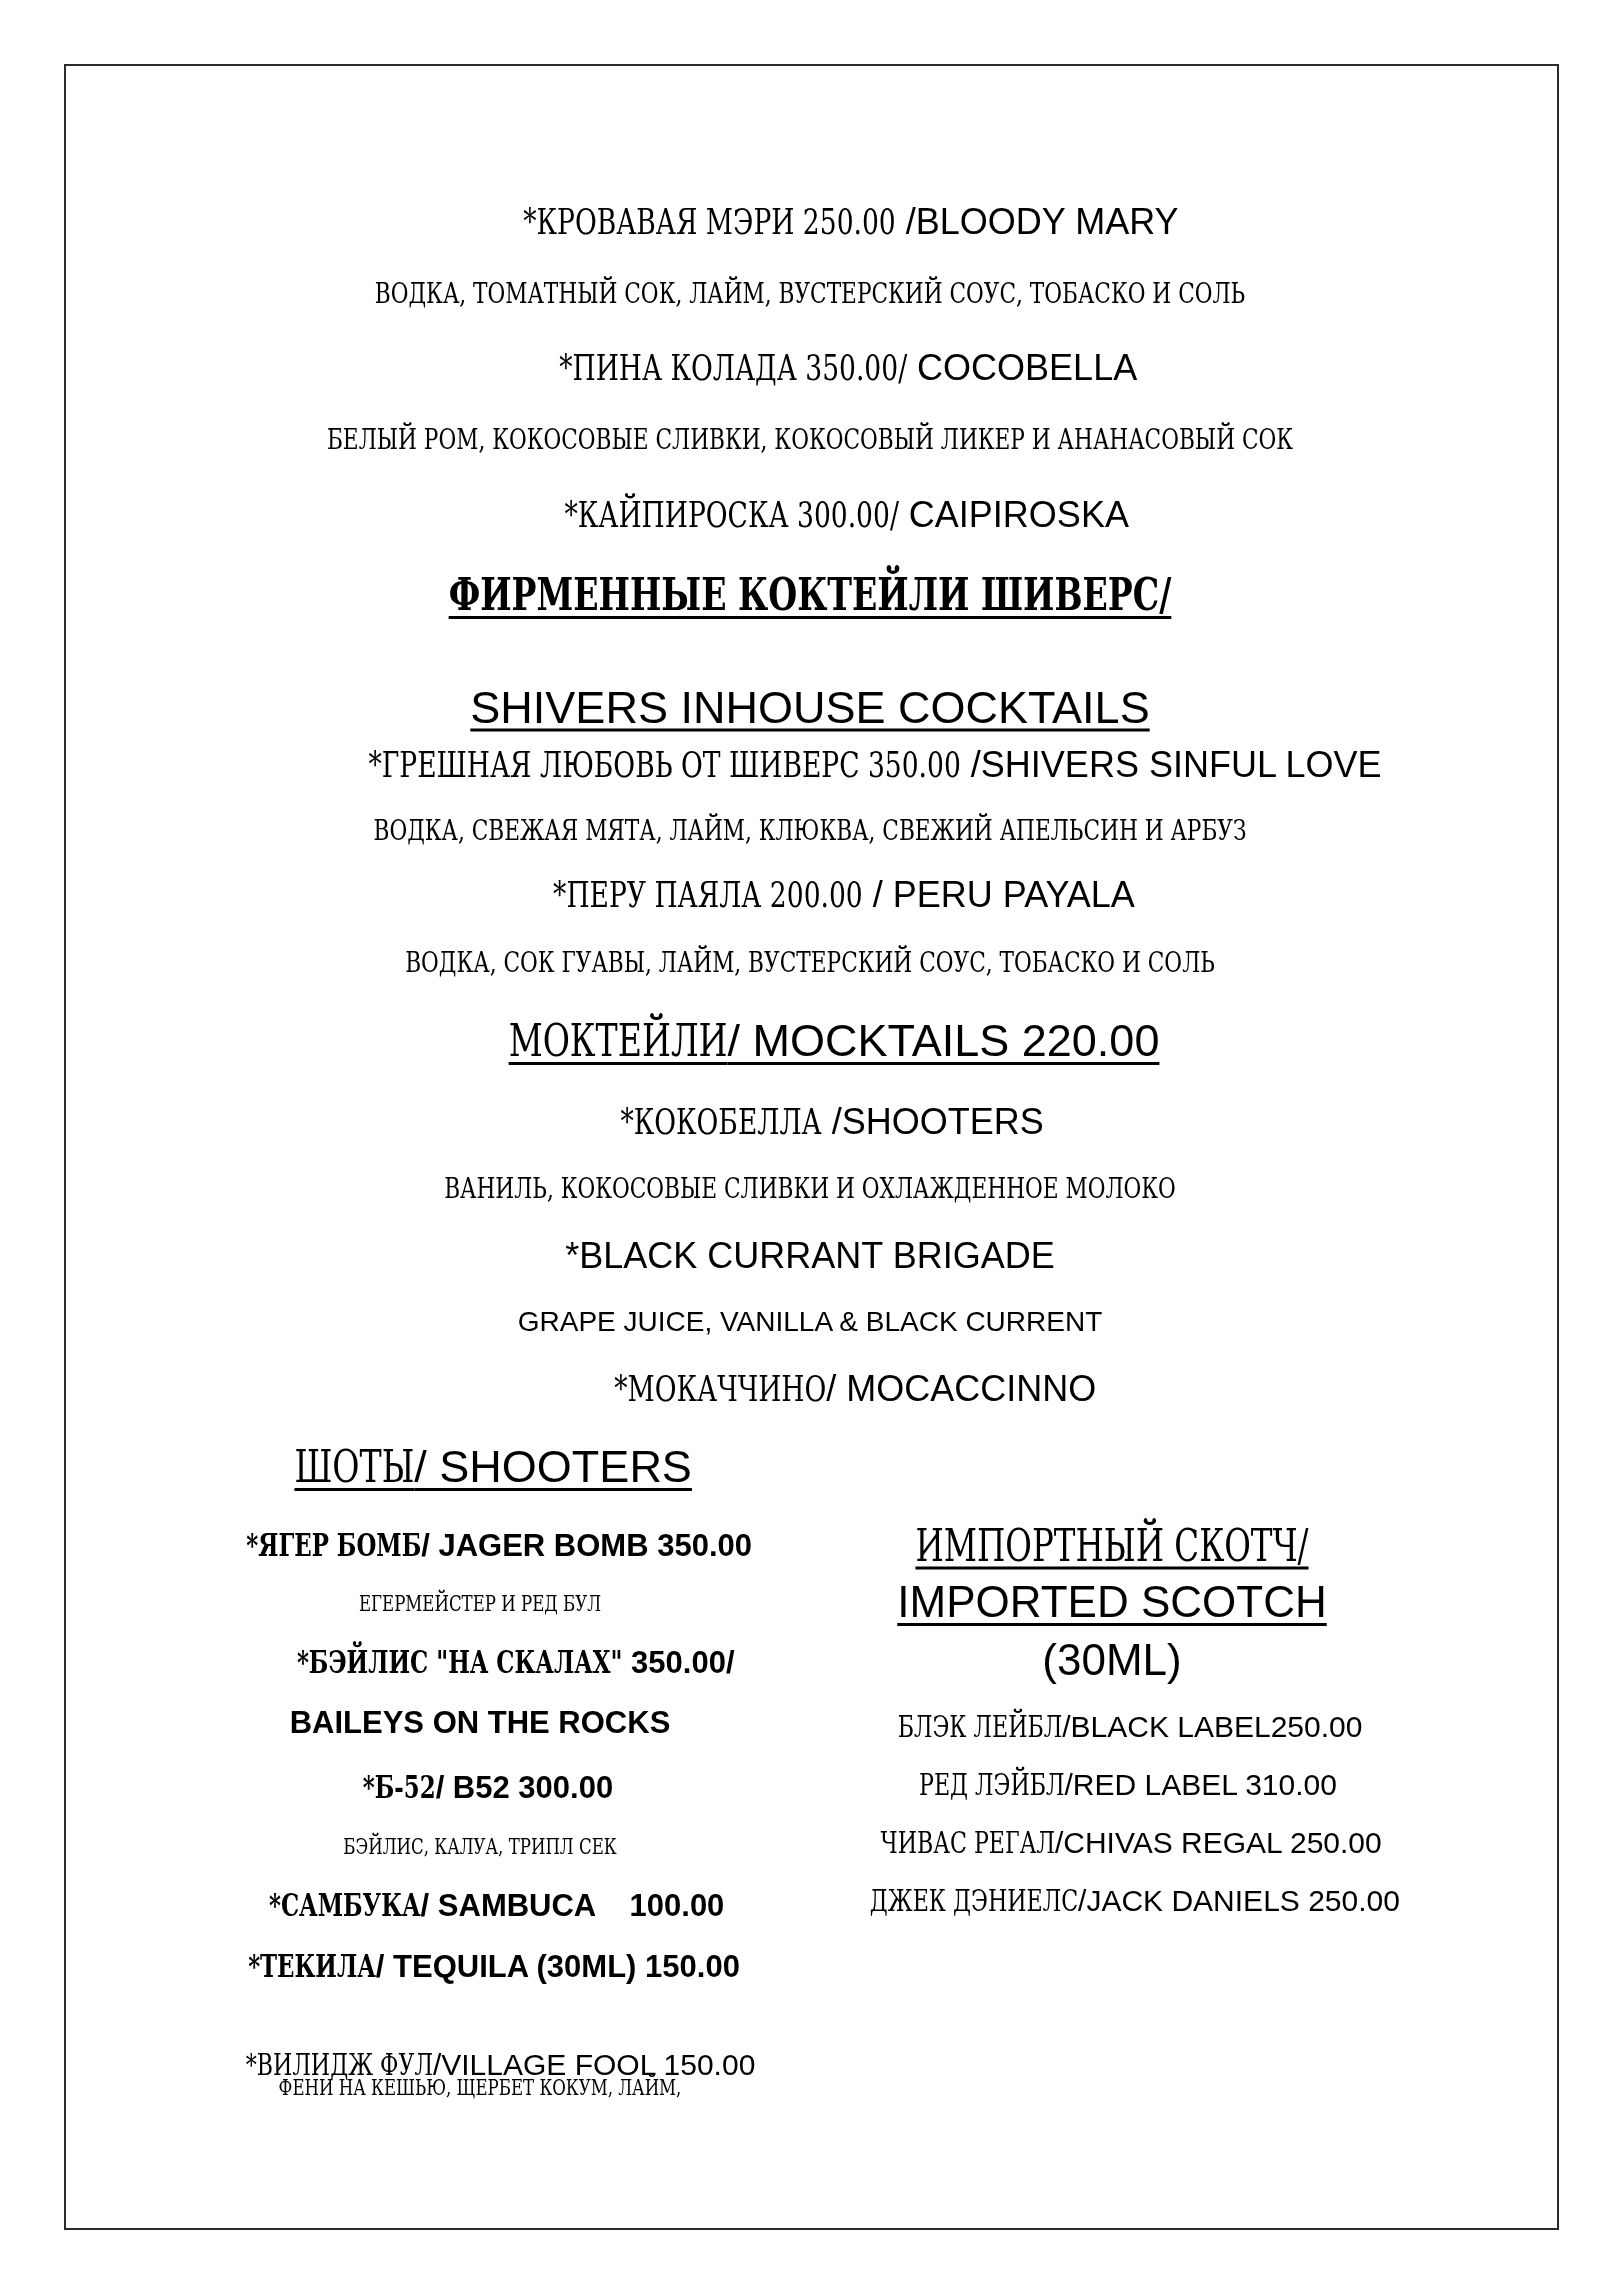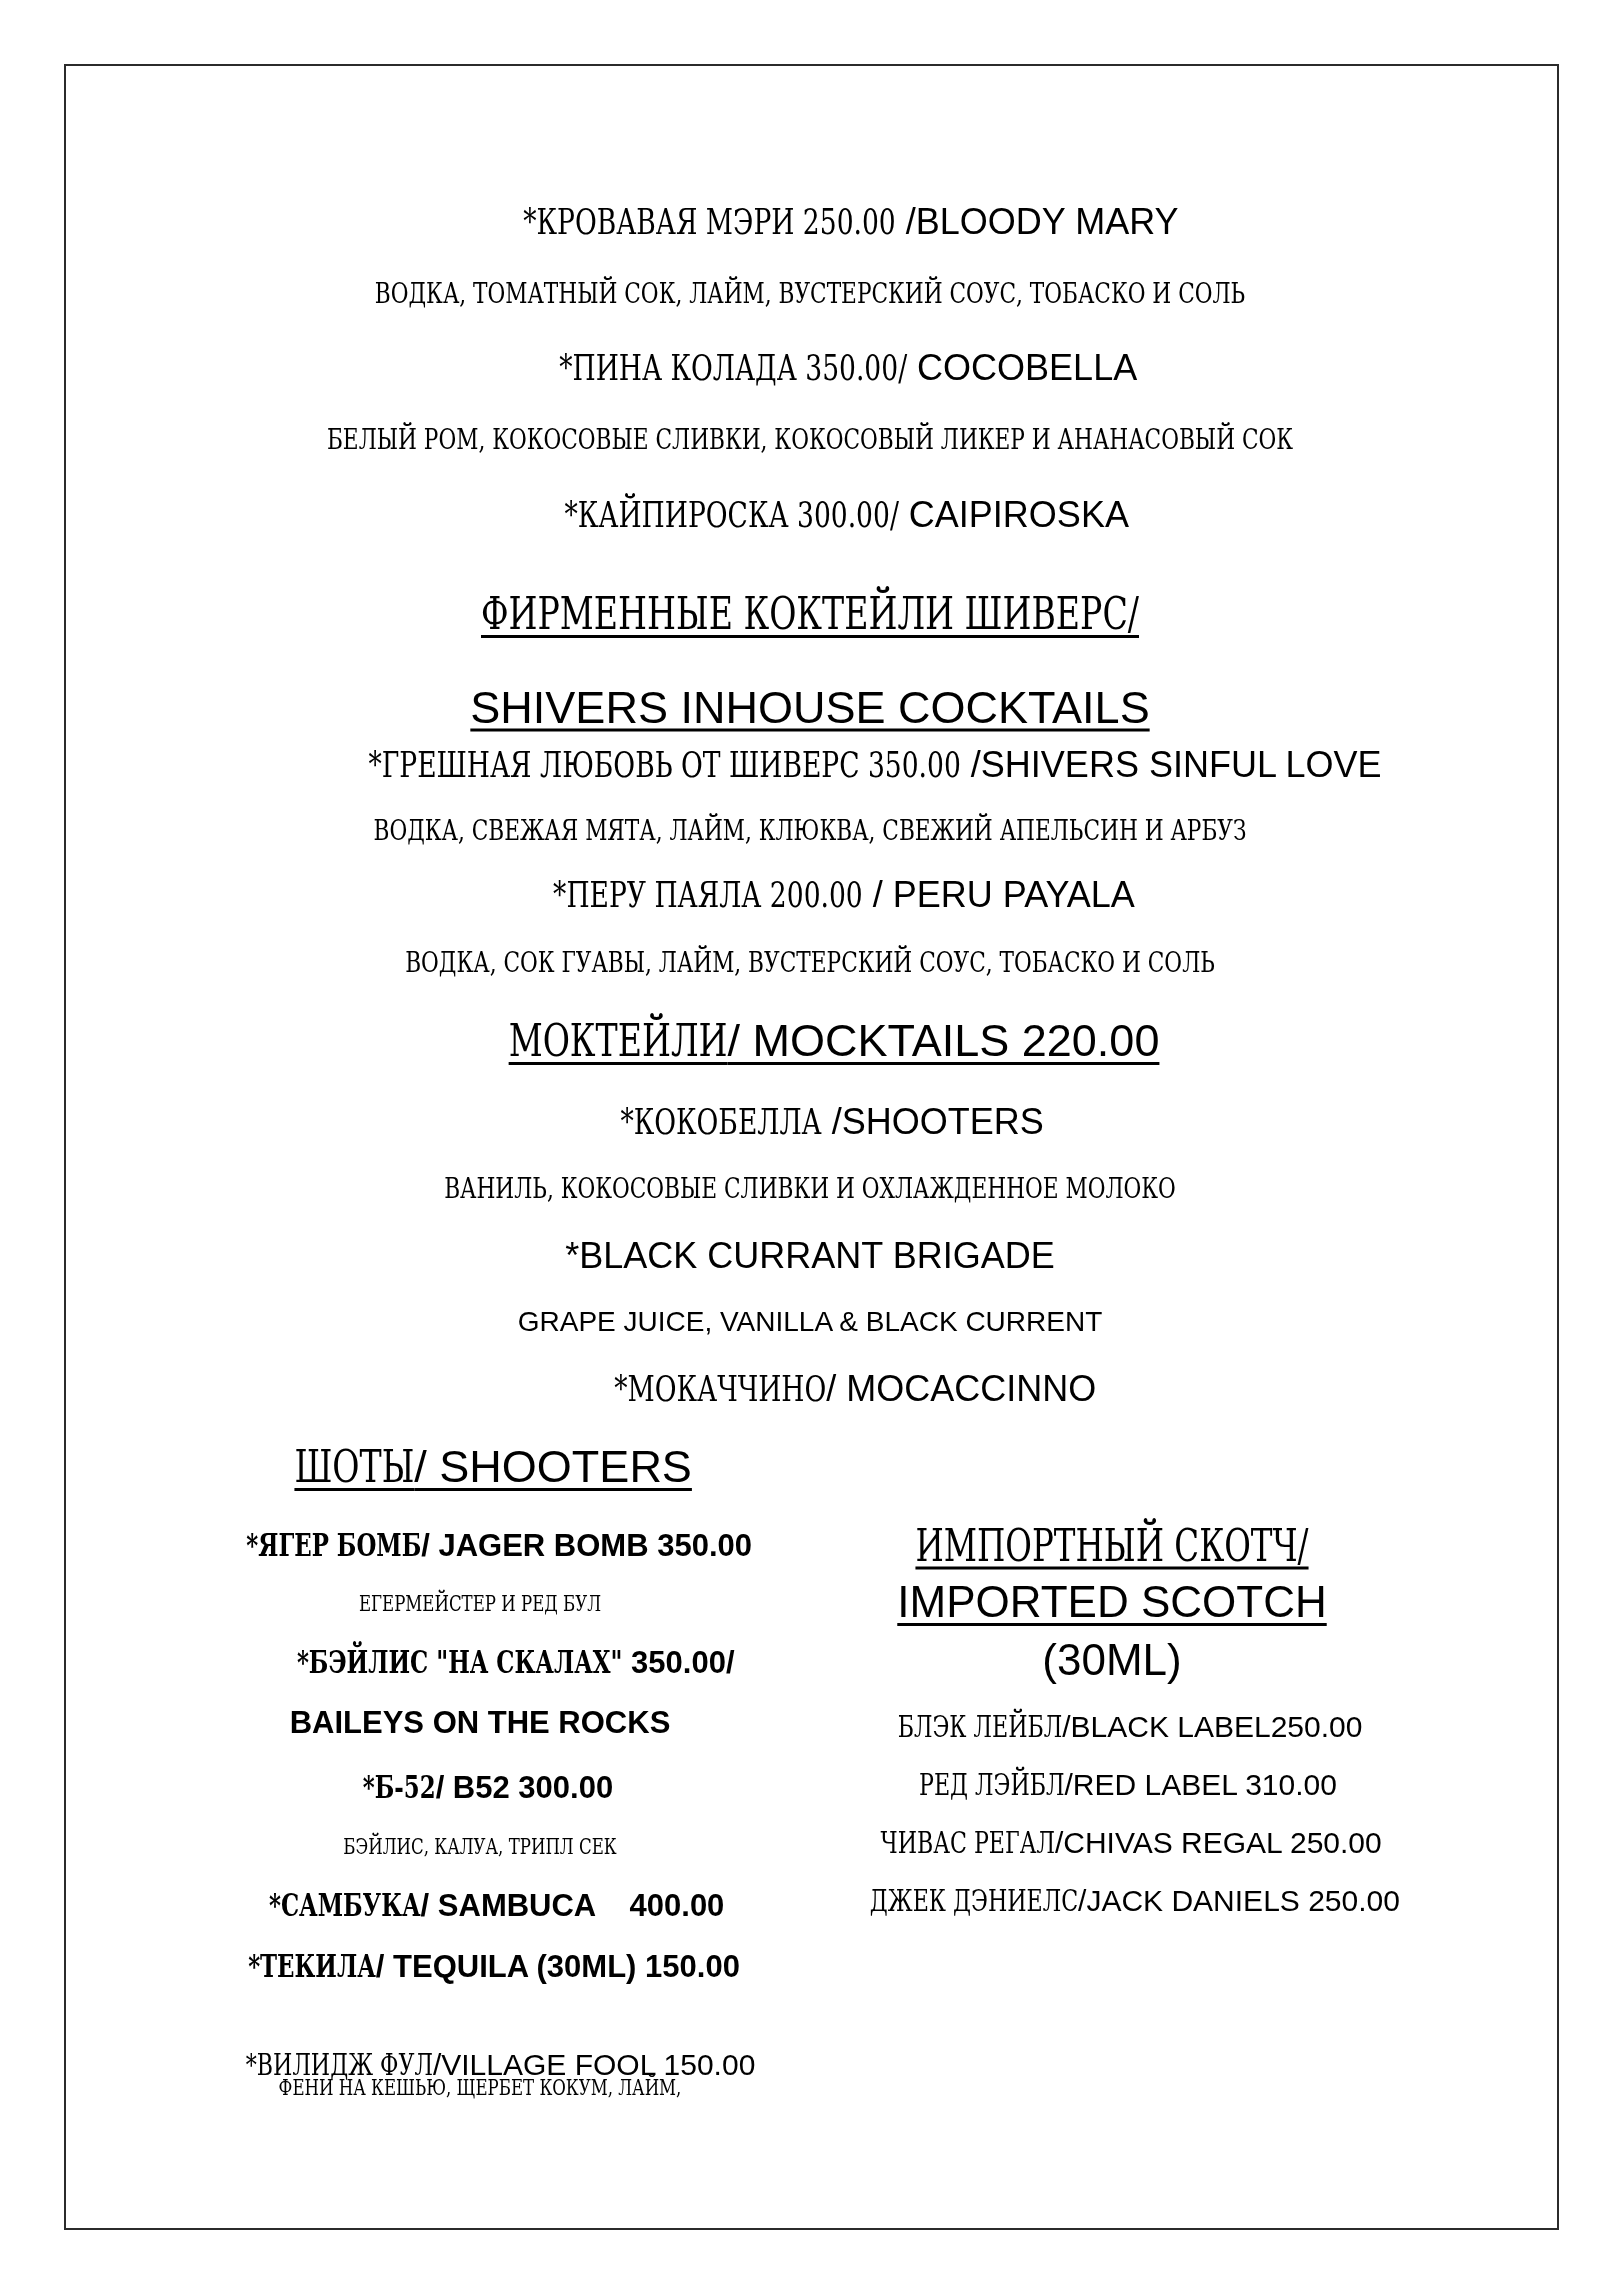--- a/index.html
+++ b/index.html
@@ -64,21 +64,21 @@
 <div class="line item" style="left:810px; top:368px;">
   <span class="cy cyx">*ПИНА КОЛАДА 350.00/</span><span class="lat"> COCOBELLA</span>
 </div>
 <div class="line desc" style="left:810px; top:440px;">
   <span class="cy">БЕЛЫЙ РОМ, КОКОСОВЫЕ СЛИВКИ, КОКОСОВЫЙ ЛИКЕР И АНАНАСОВЫЙ СОК</span>
 </div>
 <div class="line item" style="left:810px; top:515px;">
   <span class="cy cyx">*КАЙПИРОСКА 300.00/</span><span class="lat"> CAIPIROSKA</span>
 </div>
 
-<div class="line heading" style="left:810px; top:614px;">
+<div class="line heading" style="left:810px; top:595px;font-weight:bold;">
   <span class="cy cyx-l" style="text-decoration: underline; text-decoration-thickness:2.9px; text-underline-offset:5.9px;">ФИРМЕННЫЕ КОКТЕЙЛИ ШИВЕРС/</span>
 </div>
 <div class="line heading lat" style="left:810px; top:707px;">SHIVERS INHOUSE COCKTAILS</div>
 
 <div class="line item" style="left:810px; top:765px;">
   <span class="cy cyx">*ГРЕШНАЯ ЛЮБОВЬ ОТ ШИВЕРС 350.00</span><span class="lat"> /SHIVERS SINFUL LOVE</span>
 </div>
 <div class="line desc" style="left:810px; top:831px;">
   <span class="cy">ВОДКА, СВЕЖАЯ МЯТА, ЛАЙМ, КЛЮКВА, СВЕЖИЙ АПЕЛЬСИН И АРБУЗ</span>
 </div>
@@ -117,21 +117,21 @@
   <span class="cy cyx">*БЭЙЛИС "НА СКАЛАХ"</span><span class="lat"> 350.00/</span>
 </div>
 <div class="line shot bold lat" style="left:480px; top:1722px;">BAILEYS ON THE ROCKS</div>
 <div class="line shot bold" style="left:480px; top:1787px;">
   <span class="cy cyx">*Б-52</span><span class="lat">/ B52 300.00</span>
 </div>
 <div class="line shot-desc" style="left:480px; top:1847px;">
   <span class="cy cyx-l">БЭЙЛИС, КАЛУА, ТРИПЛ СЕК</span>
 </div>
 <div class="line shot bold" style="left:480px; top:1905px;">
-  <span class="cy cyx">*САМБУКА</span><span class="lat" style="white-space:pre;">/ SAMBUCA    400.00</span>
+  <span class="cy cyx">*САМБУКА</span><span class="lat" style="white-space:pre;">/ SAMBUCA    100.00</span>
 </div>
 <div class="line shot bold" style="left:480px; top:1966px;">
   <span class="cy cyx">*ТЕКИЛА</span><span class="lat">/ TEQUILA (30ML) 150.00</span>
 </div>
 <div class="line" style="left:480px; top:2029px; font-size:30px;margin-top:36px;">
   <span class="cy cyx">*ВИЛИДЖ ФУЛ</span><span class="lat">/VILLAGE FOOL 150.00</span>
 </div>
 <div class="line shot-desc" style="left:480px; top:2088px;">
   <span class="cy cyx-l">ФЕНИ НА КЕШЬЮ, ЩЕРБЕТ КОКУМ, ЛАЙМ,</span>
 </div>

